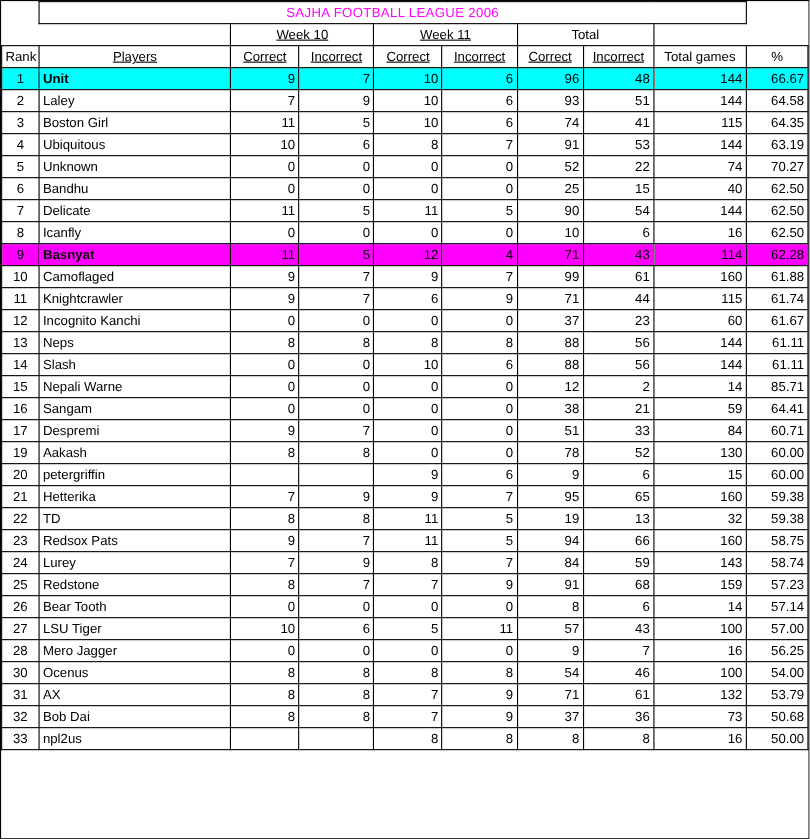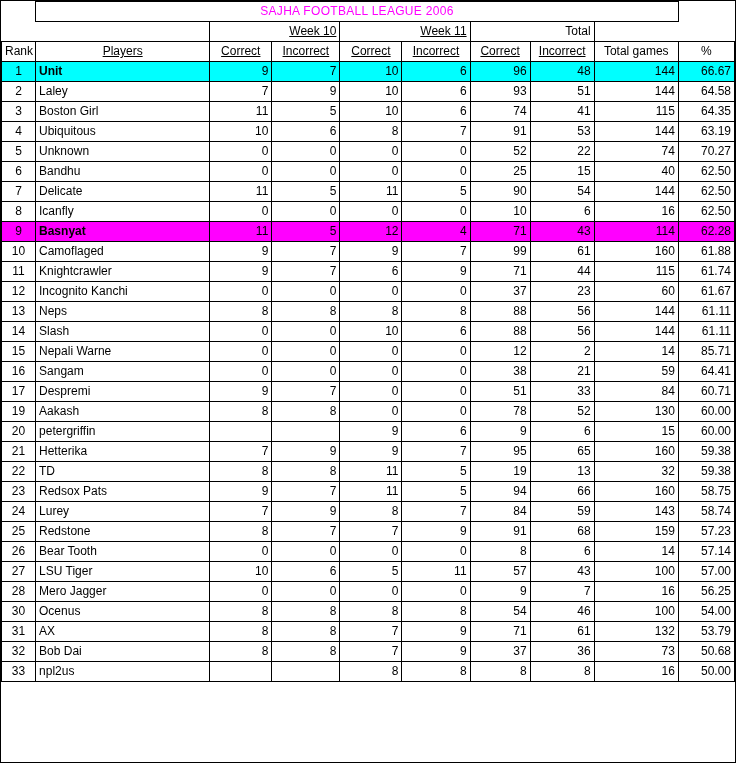--- a/index.html
+++ b/index.html
@@ -44,21 +44,21 @@
     text-align: center;
     color: #ff00ff;
     font-weight: bold;
     font-size: 17px;
     letter-spacing: 0.3px;
     height: 26px;
     line-height: 26px;
     border: none;
   }
   .grp-head {
-    text-align: right;
+    text-align: center;
     font-size: 12px;
     height: 20px;
     line-height: 20px;
   }
   .col-head {
     text-align: center;
     font-size: 11px;
     height: 20px;
     line-height: 20px;
   }

